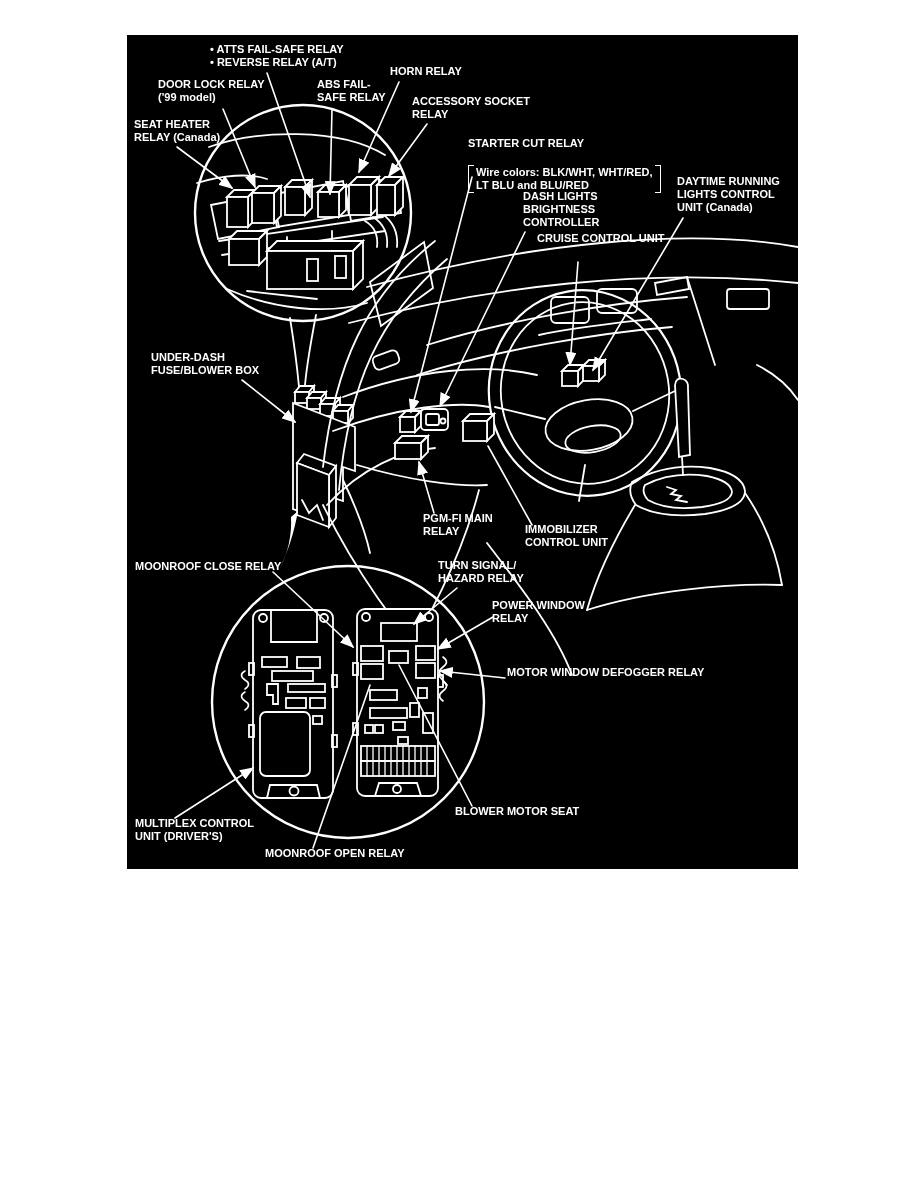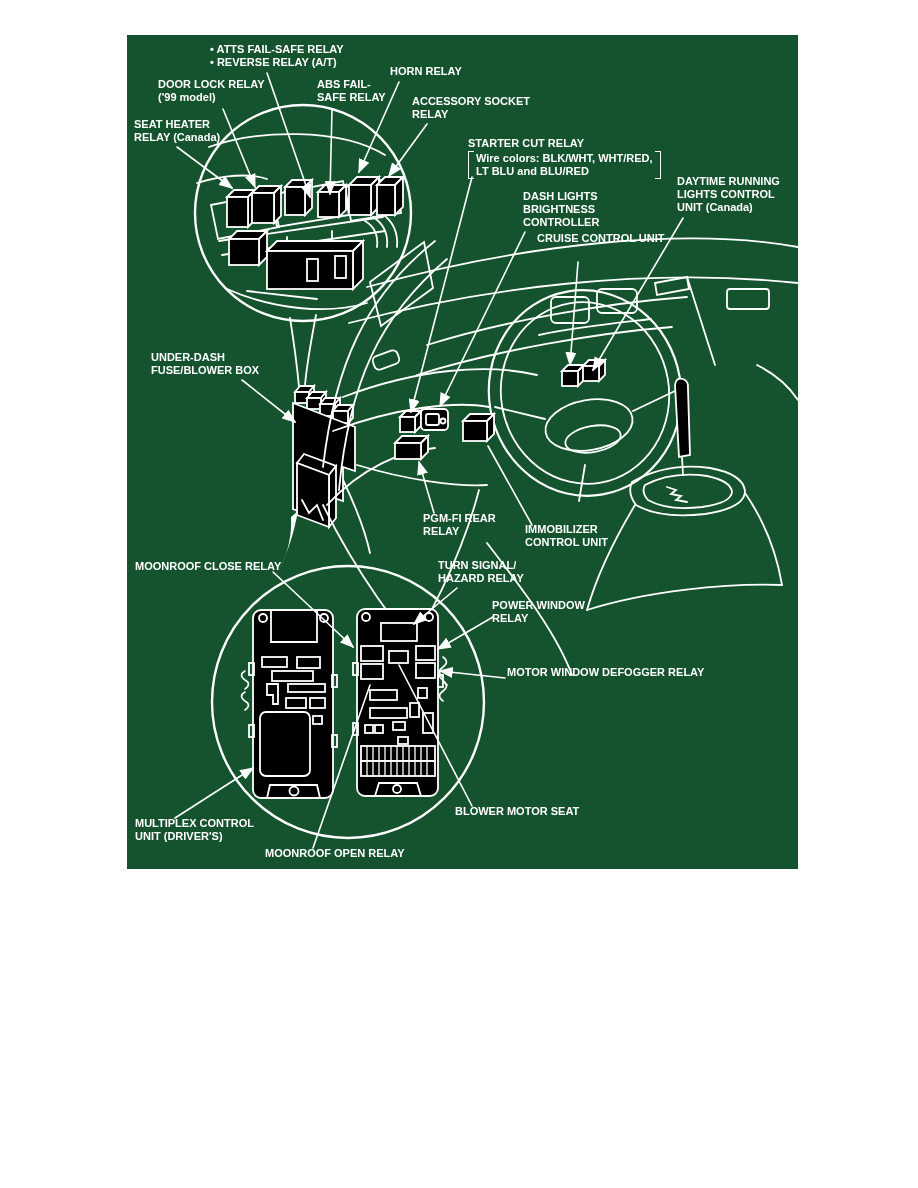--- a/index.html
+++ b/index.html
@@ -1,21 +1,21 @@
 <!DOCTYPE html>
 <html><head>
 <meta charset="utf-8">
 <style>
   html,body{margin:0;padding:0;background:#ffffff;}
   body{width:918px;height:1188px;position:relative;font-family:"Liberation Sans",sans-serif;}
-  .diagram{position:absolute;left:127px;top:35px;width:671px;height:834px;background:#14532d;overflow:hidden;}
+  .diagram{position:absolute;left:127px;top:35px;width:671px;height:834px;background:#000000;overflow:hidden;}
   .diagram svg{position:absolute;left:0;top:0;}
   .lbl{position:absolute;color:#fff;font:bold 11px/13px "Liberation Sans",sans-serif;white-space:nowrap;z-index:5;}
   .ln{display:block;}
-  .wires{position:relative;padding:1px 8px 1px 8px;margin-top:1px;}
+  .wires{position:relative;padding:1px 8px 1px 8px;margin-top:15px;}
   .bracket{position:absolute;top:0;bottom:0;width:5px;}
   .bracket-l{left:0;border-left:1.5px solid #fff;border-top:1.5px solid #fff;border-bottom:1.5px solid #fff;}
   .bracket-r{right:0;border-right:1.5px solid #fff;border-top:1.5px solid #fff;border-bottom:1.5px solid #fff;}
 </style>
 </head>
 <body>
 
 <div class="diagram">
 
   <svg width="671" height="834" viewBox="0 0 671 834">
@@ -319,21 +319,21 @@
       <span class="ln">UNIT (Canada)</span>
     </div>
   <div class="lbl" style="left:410px;top:197px">
       <span class="ln">CRUISE CONTROL UNIT</span>
     </div>
   <div class="lbl" style="left:24px;top:316px">
       <span class="ln">UNDER-DASH</span>
       <span class="ln">FUSE/BLOWER BOX</span>
     </div>
   <div class="lbl" style="left:296px;top:477px">
-      <span class="ln">PGM-FI REAR</span>
+      <span class="ln">PGM-FI MAIN</span>
       <span class="ln">RELAY</span>
     </div>
   <div class="lbl" style="left:398px;top:488px">
       <span class="ln">IMMOBILIZER</span>
       <span class="ln">CONTROL UNIT</span>
     </div>
   <div class="lbl" style="left:311px;top:524px">
       <span class="ln">TURN SIGNAL/</span>
       <span class="ln">HAZARD RELAY</span>
     </div>

